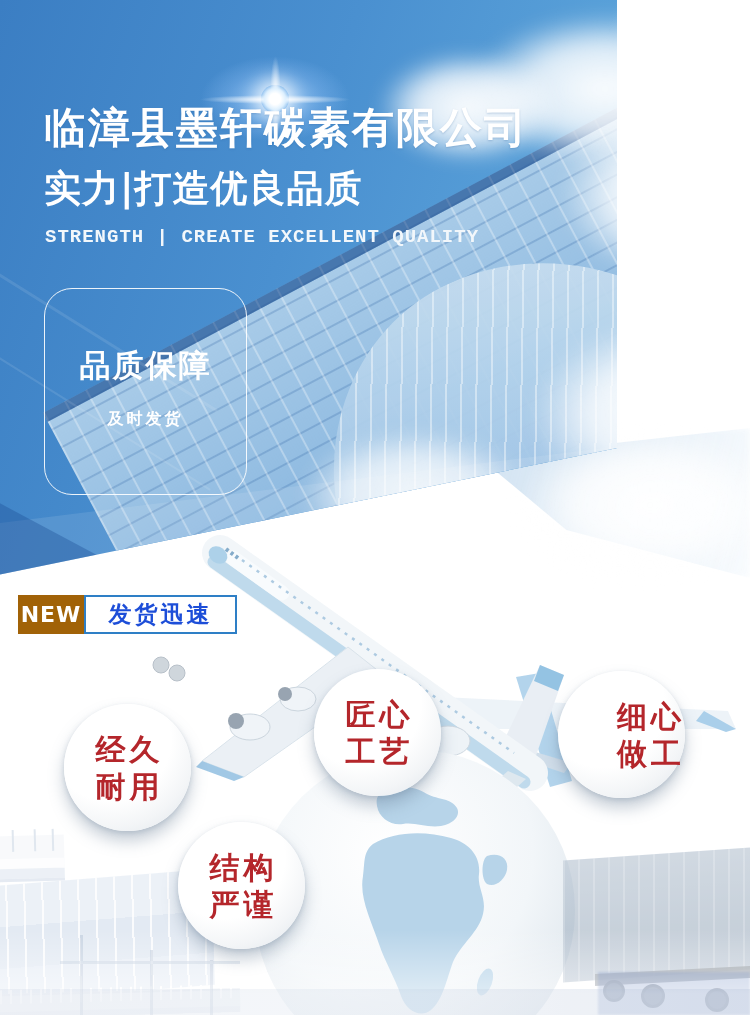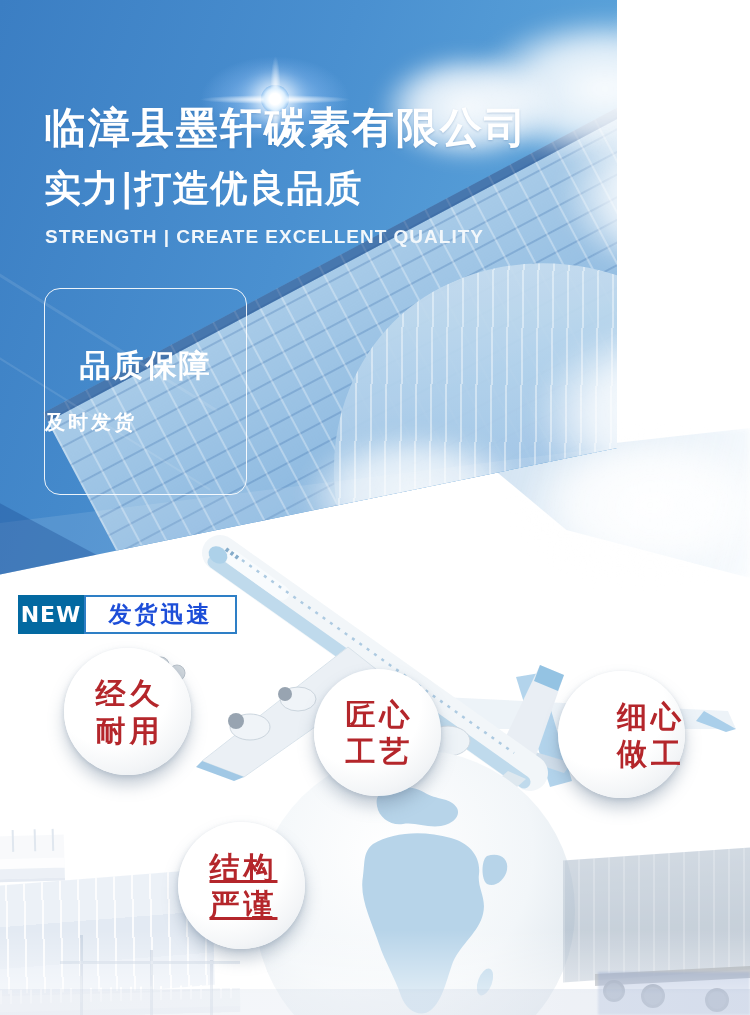--- a/index.html
+++ b/index.html
@@ -52,60 +52,60 @@
     background:radial-gradient(closest-side,#ffffff,rgba(255,255,255,0));}
   .sp-core{left:50%;top:50%;width:28px;height:28px;margin:-14px 0 0 -14px;border-radius:50%;
     background:radial-gradient(circle,#ffffff 28%,rgba(225,242,255,.95) 52%,rgba(190,225,255,0) 75%);
     box-shadow:0 0 18px 6px rgba(255,255,255,.75);}
 
   
   .company{left:44px;top:100px;width:660px;color:#fff;font-size:42px;font-weight:700;letter-spacing:2px;
     white-space:nowrap;text-shadow:0 1px 2px rgba(40,90,150,.25);}
   .tagline-cn{left:44px;top:164px;color:#fff;font-size:37px;font-weight:700;letter-spacing:1px;white-space:nowrap;}
   .tagline-en{left:45px;top:226px;color:#f2f7fb;font-size:19px;font-weight:600;letter-spacing:1px;
-    font-family:Liberation Sans, sans-serif;white-space:nowrap;}
+    font-family:Liberation Mono, monospace;white-space:nowrap;}
 
   
   .quality-card{left:44px;top:288px;width:203px;height:207px;border:1.5px solid rgba(255,255,255,.9);
-    border-radius:16px;}
+    border-radius:28px;}
   .quality-card .qc-title{position:static;display:block;margin-top:56px;text-align:center;color:#fff;
     font-size:31px;font-weight:700;letter-spacing:2px;}
-  .quality-card .qc-sub{position:static;display:block;margin-top:22px;color:#fff;
-    font-size:20px;font-weight:600;letter-spacing:3px;}
+  .quality-card .qc-sub{position:static;display:block;margin-top:22px;text-align:center;color:#fff;
+    font-size:16px;font-weight:600;letter-spacing:3px;}
 
   
   .tower-fade{left:480px;top:428px;width:270px;height:150px;z-index:0;filter:blur(3px);opacity:.8;
     background:linear-gradient(105deg,rgba(150,190,225,.55),rgba(190,220,245,.12));
     clip-path:polygon(0 20%,100% 0,100% 100%,32% 68%);}
   .c7{left:520px;top:430px;width:260px;height:150px;z-index:0;}
 
   
   .plane{left:130px;top:515px;width:630px;height:300px;z-index:2;opacity:.95;}
 
   
   .ribbon{left:18px;top:595px;height:39px;z-index:5;display:flex;flex-direction:row;}
   .ribbon>span{position:static;display:flex;align-items:center;justify-content:center;}
-  .ribbon-new{width:66px;background:#0369a1;color:#fff;font-size:22px;font-weight:700;letter-spacing:1px;}
+  .ribbon-new{width:66px;background:#a16207;color:#fff;font-size:22px;font-weight:700;letter-spacing:1px;}
   .ribbon-label{width:153px;background:#ffffff;border:2px solid #2e7fc6;color:#1d4ed8;
     font-size:23px;font-weight:700;letter-spacing:3px;}
 
   
   .globe{left:253px;top:748px;width:324px;height:324px;z-index:2;}
 
   
   .fb{width:127px;height:127px;border-radius:50%;z-index:5;
     background:radial-gradient(circle at 36% 28%,#ffffff 50%,#f3f5f7 72%,#e3e8ed 92%,#d8dee5 100%);
     box-shadow:0 10px 16px rgba(105,125,150,.38),0 2px 5px rgba(120,140,160,.28);
     display:flex;flex-direction:column;align-items:center;justify-content:center;
     color:#b4262b;font-size:30px;font-weight:700;line-height:37px;letter-spacing:4px;text-indent:4px;}
   .fb span{position:static;}
-  .fb1{left:64px;top:648px;}
+  .fb1{left:64px;top:704px;}
   .fb2{left:314px;top:669px;}
   .fb3{left:558px;top:671px;align-items:flex-end;}
-  .fb4{left:178px;top:822px;text-decoration:underline;}
+  .fb4{left:178px;top:822px;}
   .fb5{left:462px;top:822px;}
 
   
   .ship{left:-12px;top:818px;width:350px;height:200px;z-index:2;opacity:.5;transform:rotate(-1.5deg);}
   .ship-bridge{left:8px;top:14px;width:70px;height:46px;background:#f2f5f9;
     border-bottom:3px solid #ccd7e6;
     box-shadow:inset 0 -10px 0 rgba(190,205,225,.55),inset 0 -20px 0 rgba(255,255,255,.8);}
   .ship-mast{top:-6px;width:2px;height:22px;background:#c3d0e0;}
   .m1{left:18px;} .m2{left:40px;} .m3{left:58px;}
   .ship-containers{left:0;top:58px;width:225px;height:116px;transform:skewY(-3deg);

